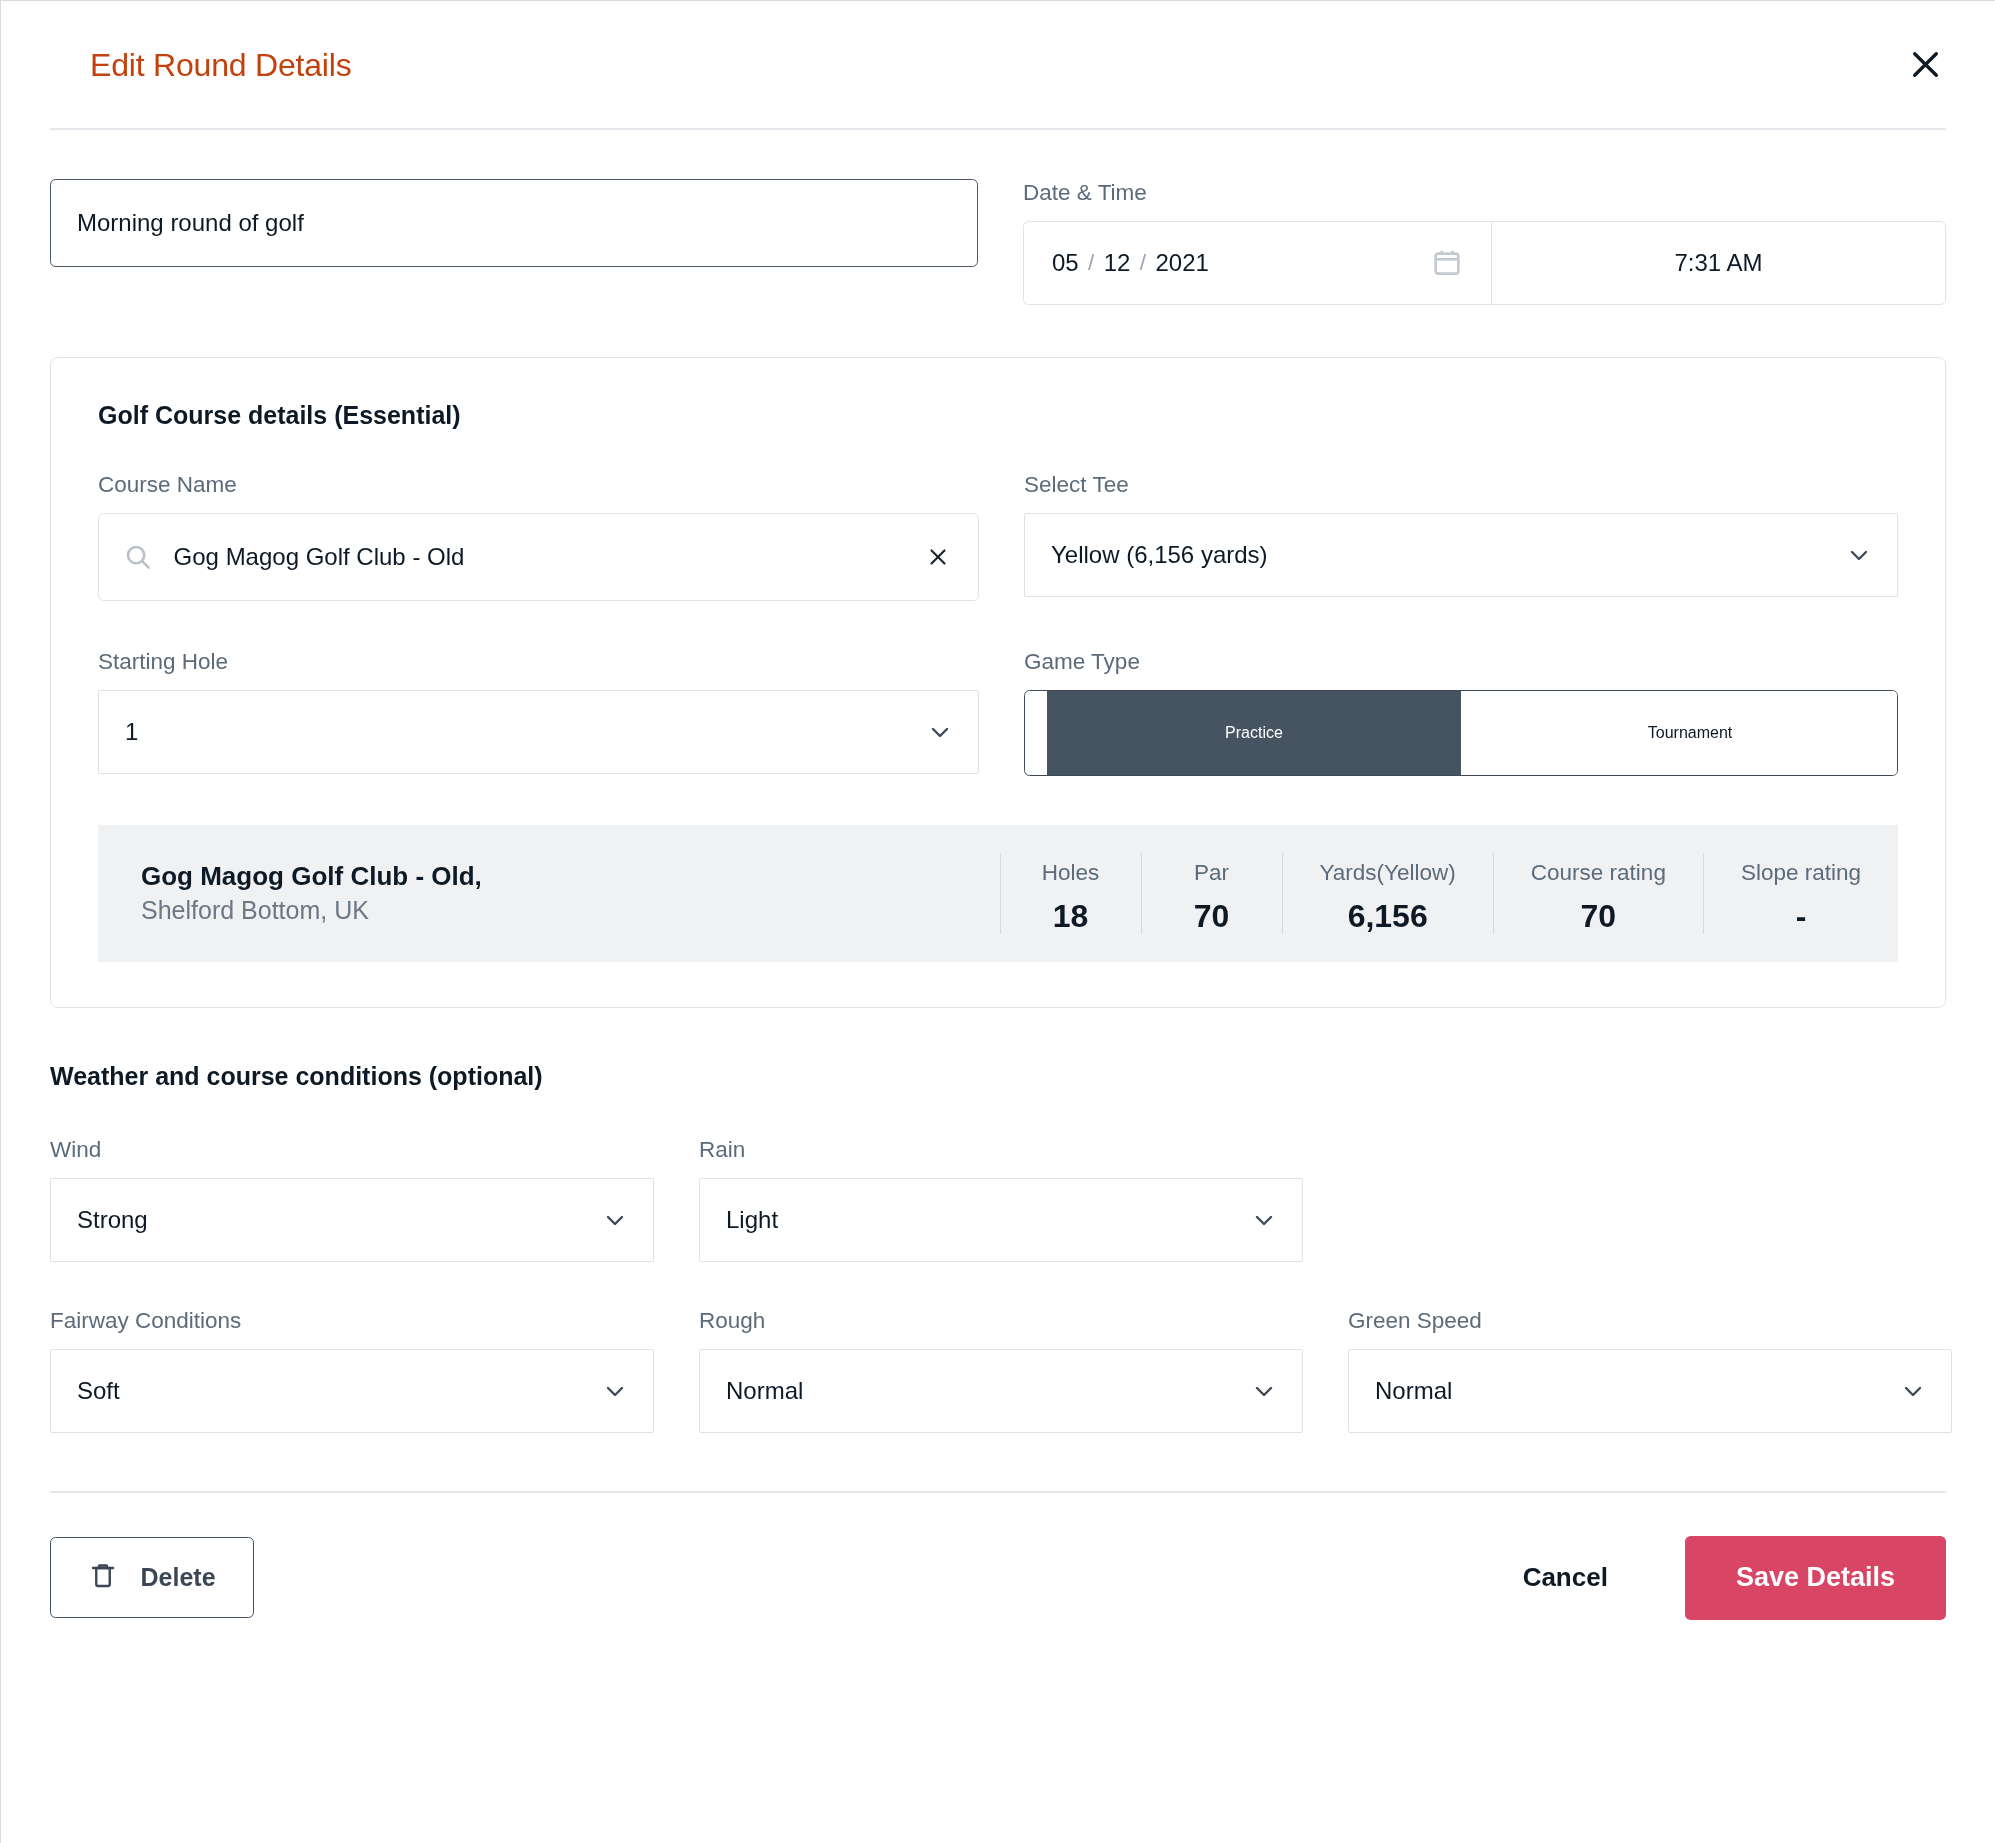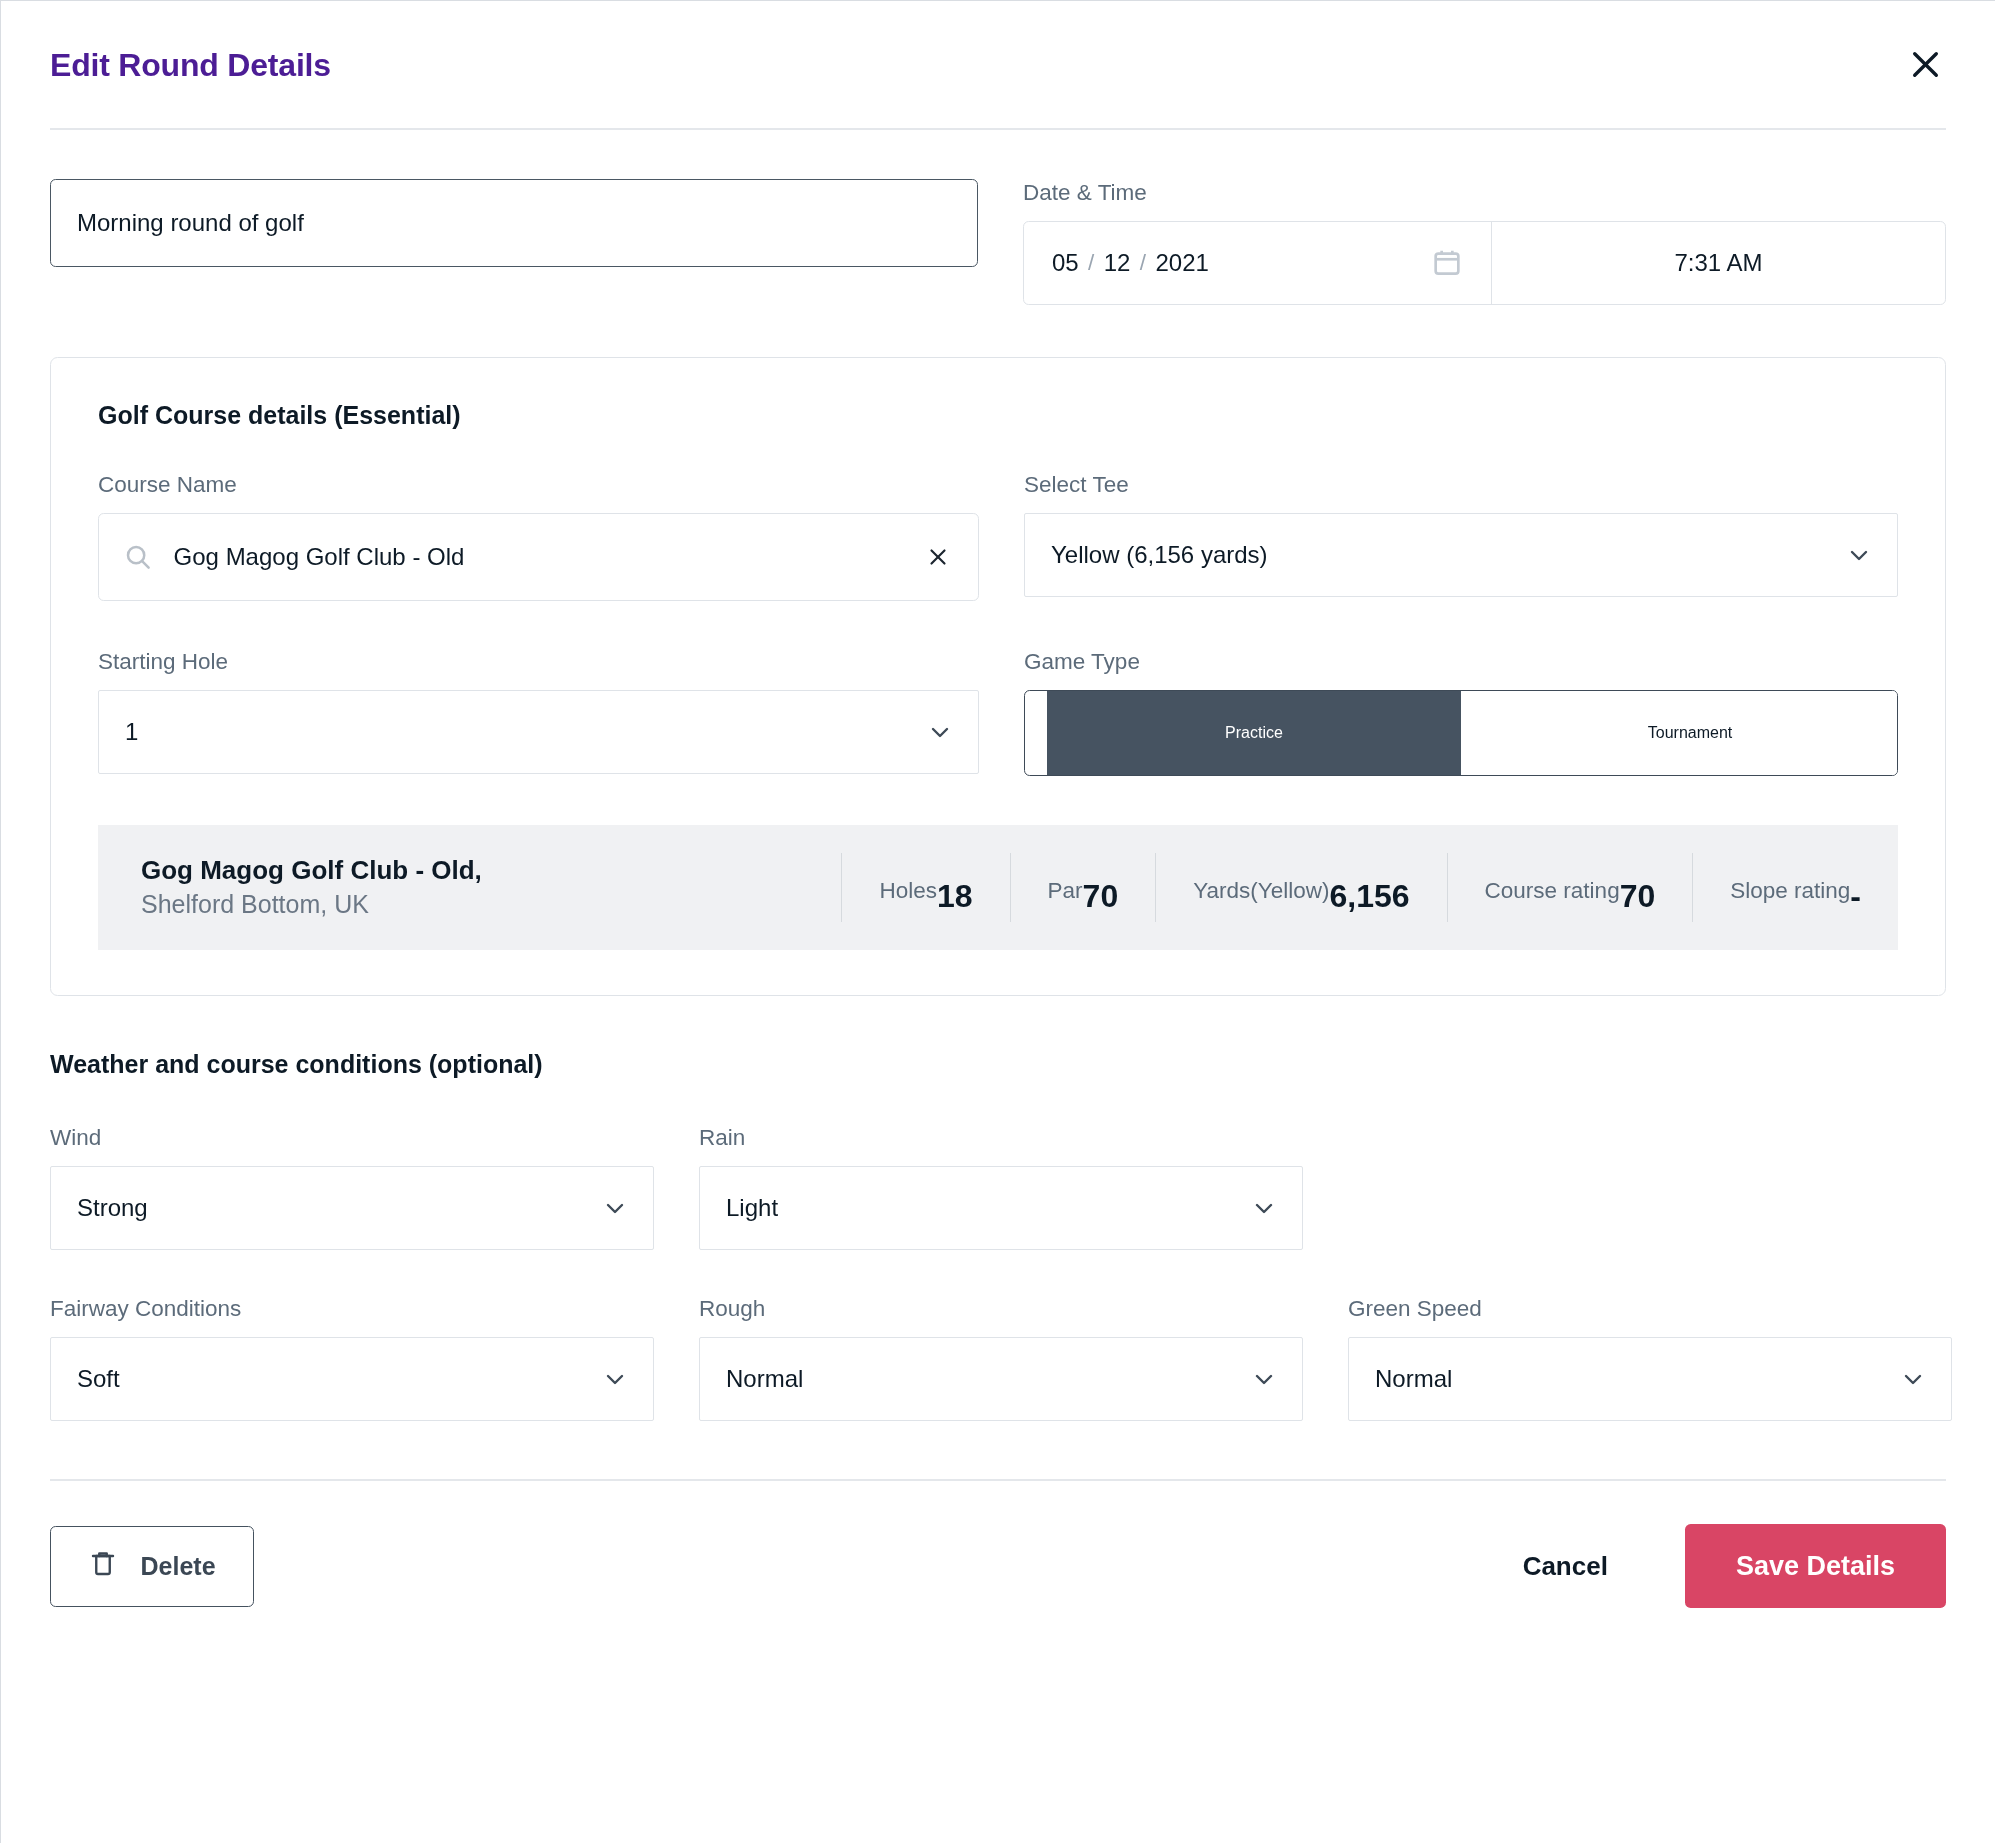--- a/index.html
+++ b/index.html
@@ -24,24 +24,25 @@
   
   .modal-header {
     display: flex;
     align-items: flex-start;
     justify-content: space-between;
     padding-top: 45px;
     padding-bottom: 0;
   }
   .modal-title {
     font-size: 32px;
-    font-weight: bold;
-    color: #4c1d95;
+    font-weight: normal;
+    color: #c2410c;
     letter-spacing: -0.2px;
     line-height: 1.2;
+    margin-left: 40px;
   }
   .close-btn {
     width: 49px; height: 49px;
     display: flex; align-items: center; justify-content: center;
     cursor: pointer;
     background: none; border: none;
     margin-top: -5.6px; margin-right: -3.7px;
   }
   .close-btn svg { display: block; }
 
@@ -222,20 +223,21 @@
   }
   .info-name-sub {
     font-size: 25px;
     color: #6b7785;
     line-height: 1.35;
   }
   .info-stat {
     padding: 5.6px 37px 0 37px;
     border-left: 1.9px solid #d6dade;
     display: flex;
+    flex-direction: column;
     align-items: center;
     justify-content: flex-start;
     min-width: 141px;
   }
   .stat-label {
     font-size: 22.5px;
     color: #5c6b7a;
     line-height: 1.2;
     white-space: nowrap;
   }

